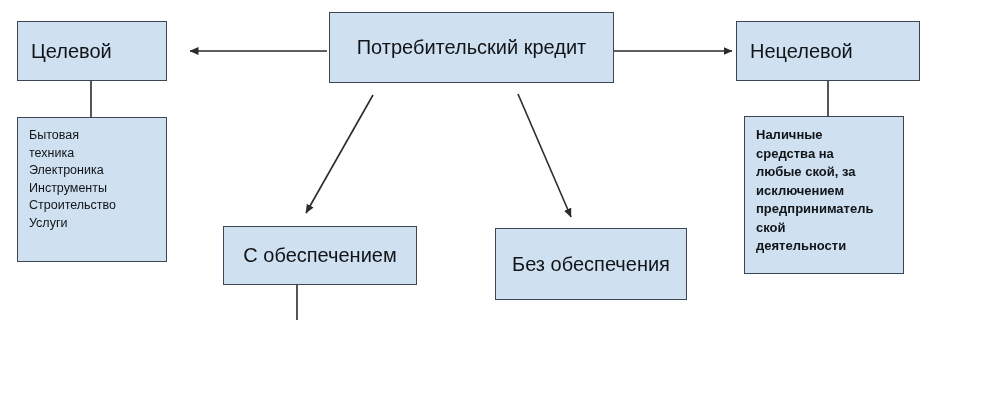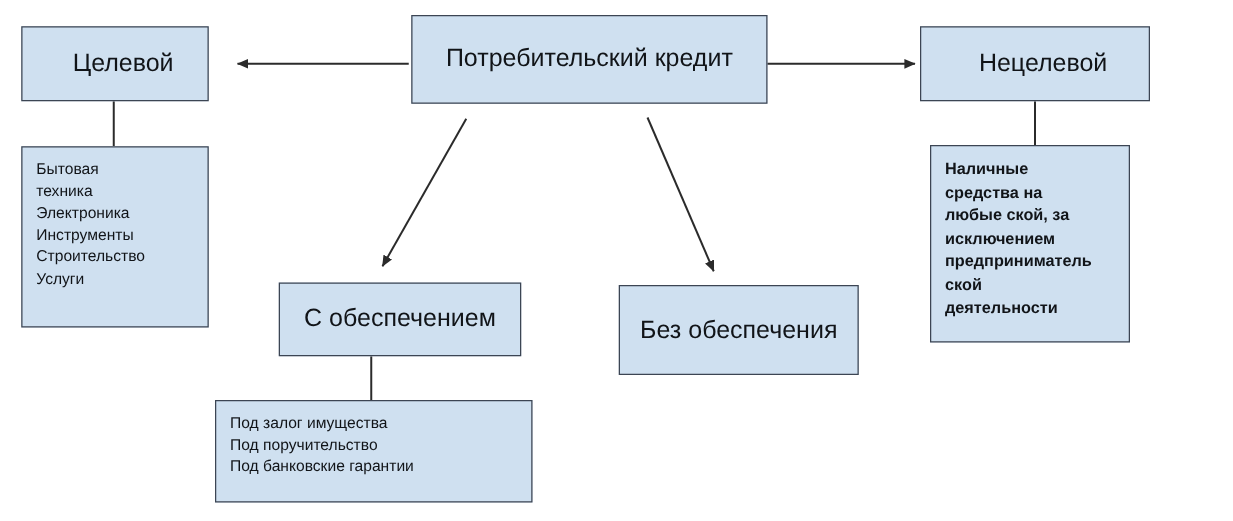--- a/index.html
+++ b/index.html
@@ -36,21 +36,21 @@
   }
   .node.center-label {
     align-items: center;
     justify-content: center;
     text-align: center;
     font-size: 20px;
     line-height: 25px;
   }
   .node.left-label {
     align-items: center;
-    justify-content: center;
+    justify-content: flex-start;
     text-align: left;
     font-size: 20px;
     line-height: 25px;
     padding-left: 13px;
   }
   .node.list {
     align-items: flex-start;
     justify-content: flex-start;
     flex-direction: column;
     font-size: 12.5px;
@@ -139,19 +139,14 @@
   </div>
 
   <div class="node center-label" id="node-s-obespech">
     <span>С обеспечением</span>
   </div>
 
   <div class="node center-label" id="node-bez-obespech">
     <span>Без обеспечения</span>
   </div>
 
-  <div class="node list" id="node-zalog-list">
-    <span class="line">Под залог имущества</span>
-    <span class="line">Под поручительство</span>
-    <span class="line">Под банковские гарантии</span>
-  </div>
 
 </div>
 
 </body></html>

